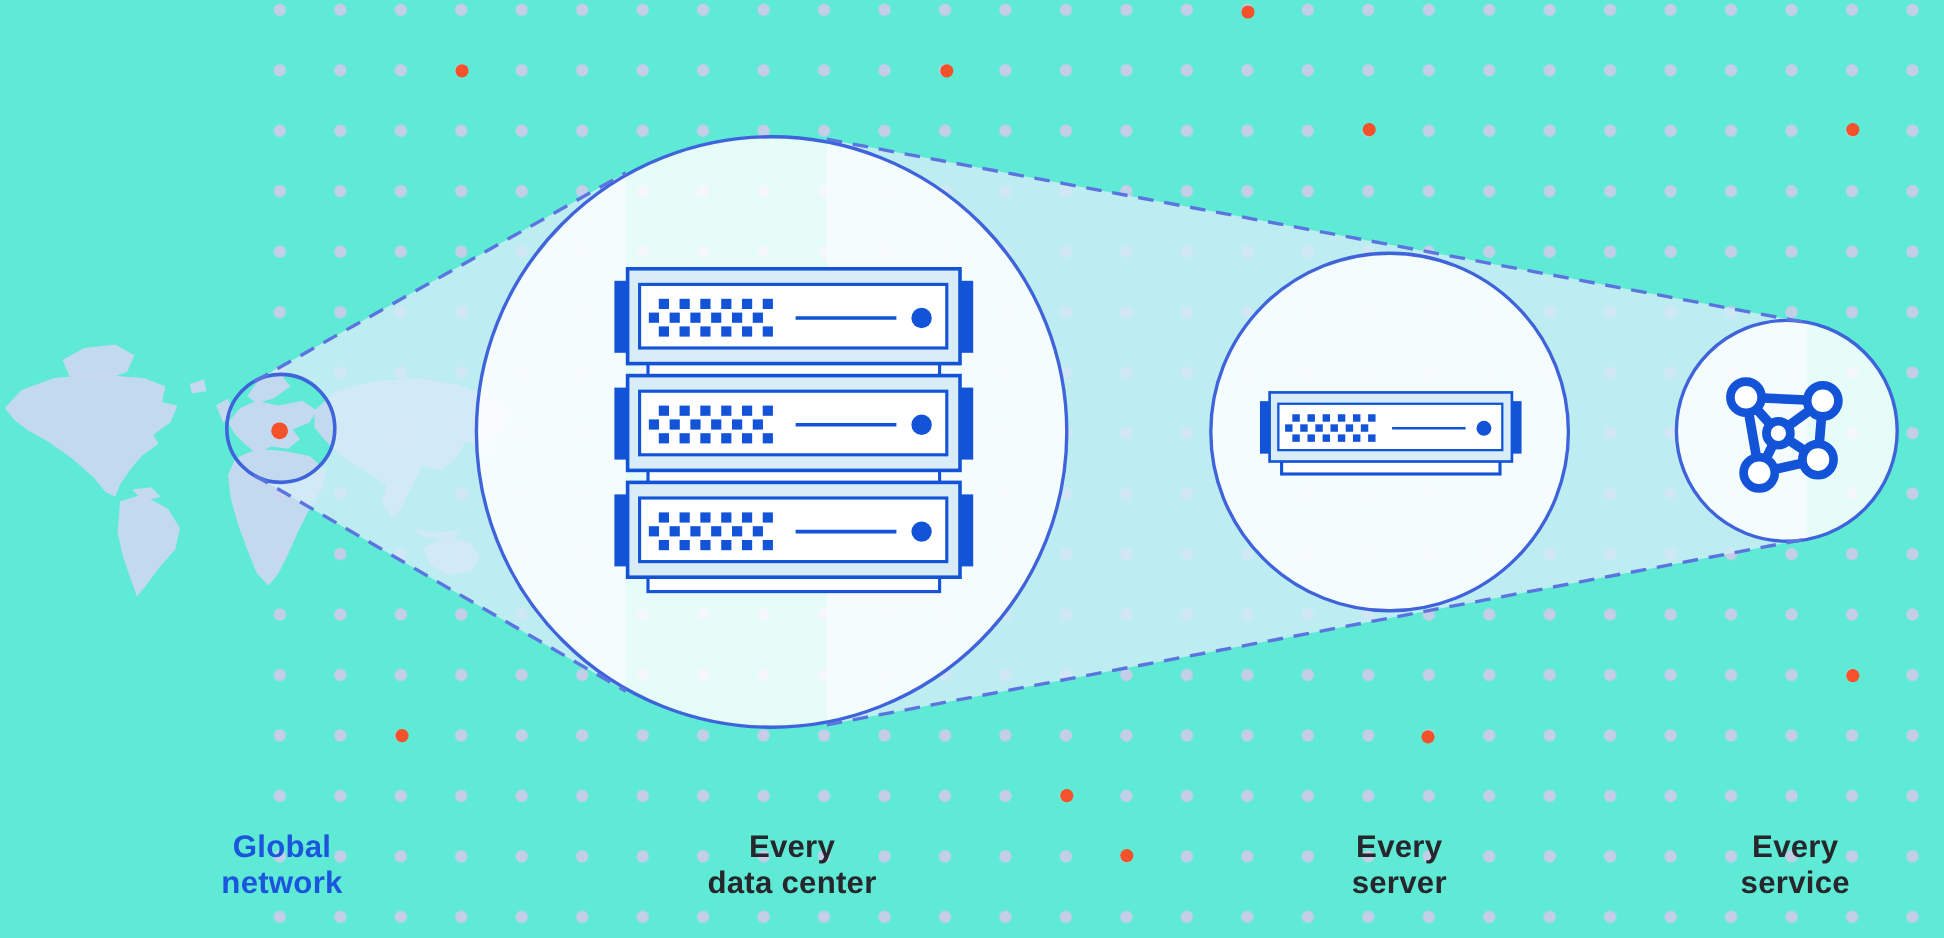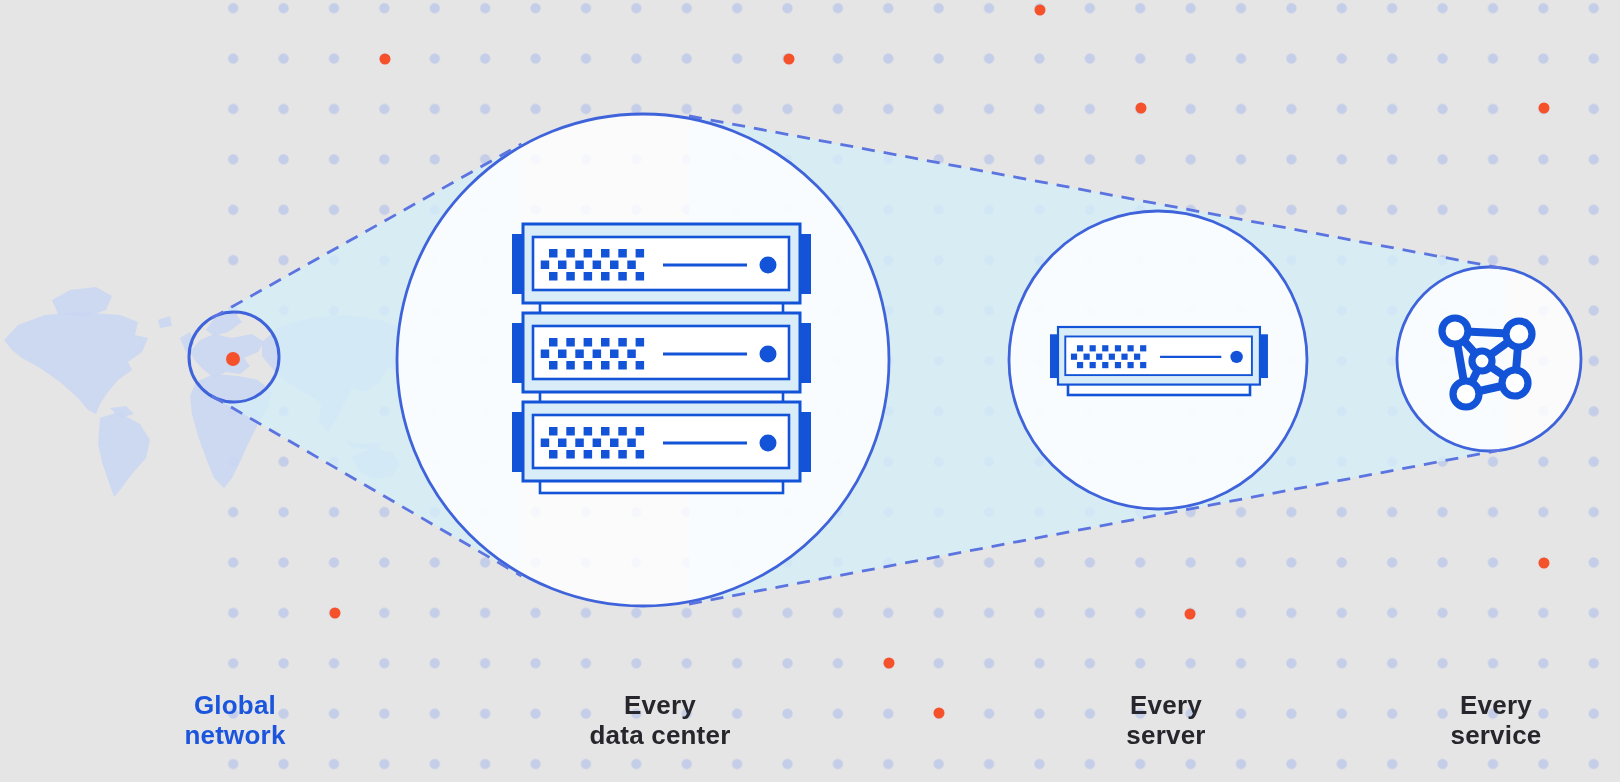--- a/index.html
+++ b/index.html
@@ -1,17 +1,17 @@
 <!DOCTYPE html>
 <html style="--accent-blue: #1b55dd; --label-dark: #26262c; --deep-blue: #1253d8; --circle-stroke: #3e63da; --dash-blue: #5b74e0; --beam-fill: rgba(213,238,248,0.8); --map-fill: #cbd7f2; --server-band: #d9edf8; --grid-dot: #c4cee8; --orange: #f5522b;"><head>
 <meta charset="utf-8">
 <style>
   html,body{margin:0;padding:0;background:#ffffff;width:1620px;height:782px;overflow:hidden;
     font-family:"Liberation Sans",sans-serif;}
-  .stage{position:relative;width:1620px;height:782px;background:#e5e5e5;}
+  .stage{position:relative;width:1620px;height:782px;background:#5eead4;}
 
   
   .dot-grid{position:absolute;left:208px;top:-17px;right:0;bottom:0;
     background-image:radial-gradient(circle, var(--grid-dot) 4.6px, rgba(196,206,232,0) 5.6px);
     background-size:50.4px 50.4px;}
 
   svg.scene{position:absolute;left:0;top:0;}
 
   .map-land{fill:var(--map-fill);fill-opacity:.92;stroke:none;}
   .beam{fill:var(--beam-fill);stroke:none;}

